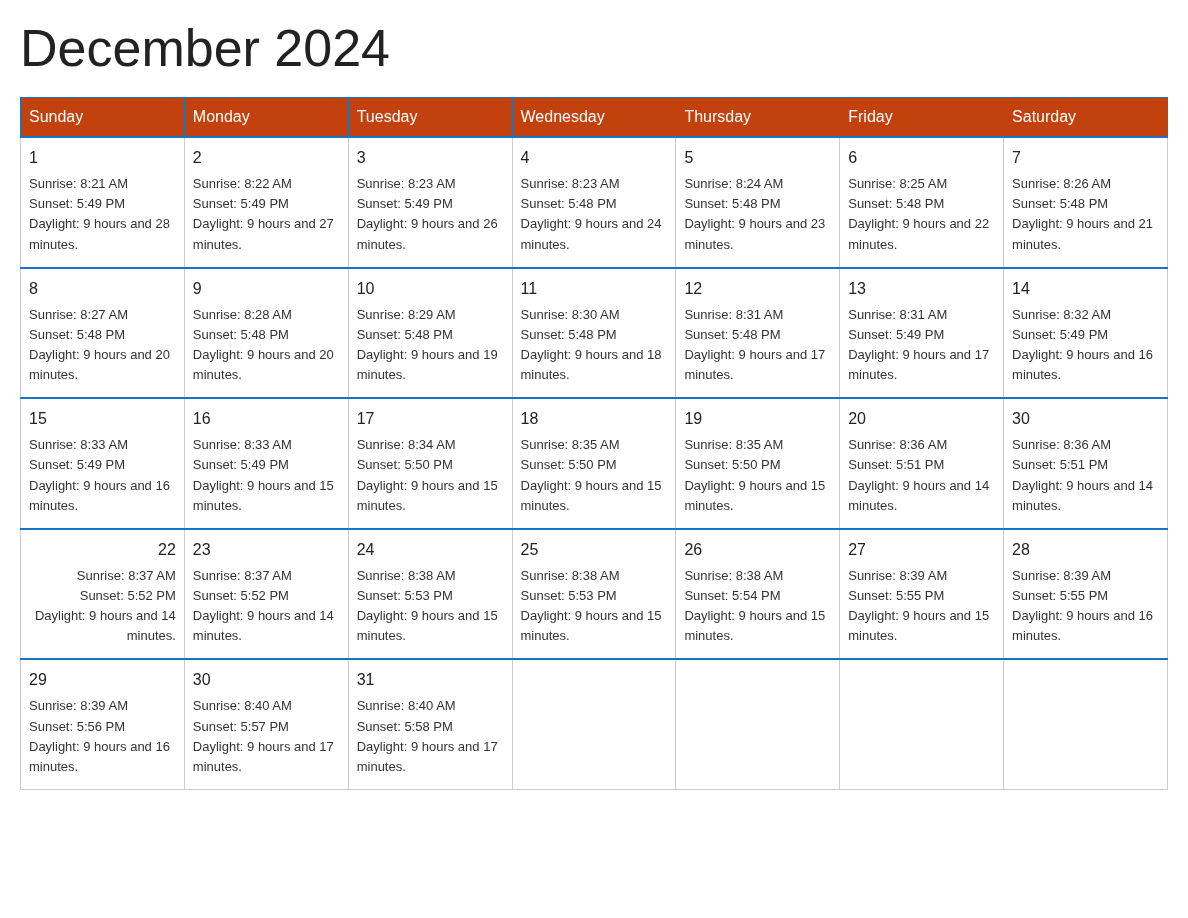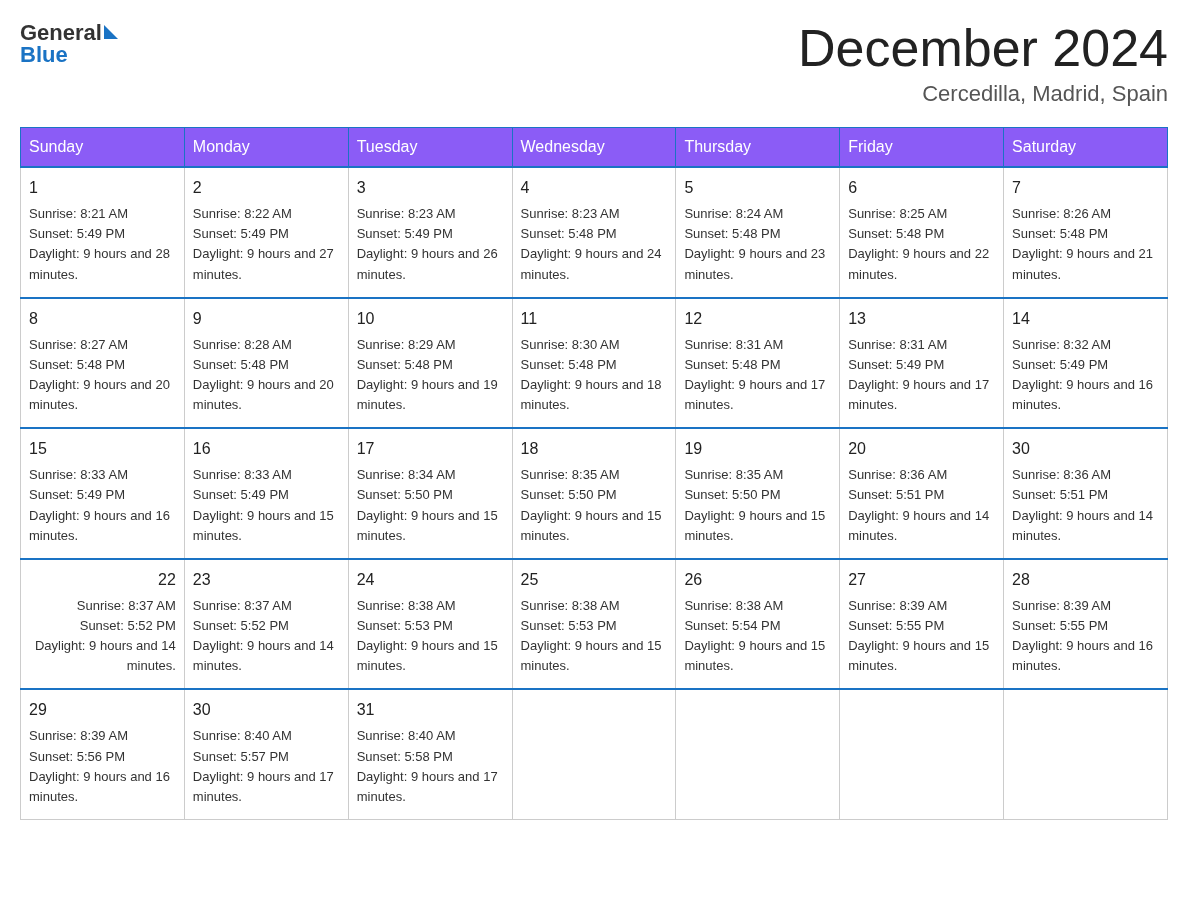--- a/index.html
+++ b/index.html
@@ -54,21 +54,21 @@
       color: #555;
       font-weight: normal;
       margin-top: 4px;
     }
     .calendar-table {
       width: 100%;
       border-collapse: collapse;
       table-layout: fixed;
     }
     .calendar-table th {
-      background-color: #8b5cf6;
+      background-color: #c2410c;
       color: #fff;
       padding: 10px 8px;
       text-align: left;
       font-size: 16px;
       font-weight: normal;
       border: 1px solid #1a73c4;
     }
     .calendar-table td {
       vertical-align: top;
       padding: 8px 8px 12px 8px;
@@ -100,30 +100,22 @@
       background: #fff;
     }
     .row-separator {
       border-top: 2px solid #1a73c4 !important;
     }
   </style>
 </head>
 <body>
 
 <div class="header">
-  <div class="logo-wrapper">
-    <div class="logo-line1">
-      <span style="font-size:22px;font-weight:bold;color:#333;">General</span>
-      <div class="logo-triangle"></div>
-    </div>
-    <div class="logo-line2">Blue</div>
-  </div>
   <div class="title-block">
     <div class="calendar-title">December 2024</div>
-    <div class="calendar-subtitle">Cercedilla, Madrid, Spain</div>
   </div>
 </div>
 
 <table class="calendar-table">
   <thead>
     <tr>
       <th>Sunday</th>
       <th>Monday</th>
       <th>Tuesday</th>
       <th>Wednesday</th>

